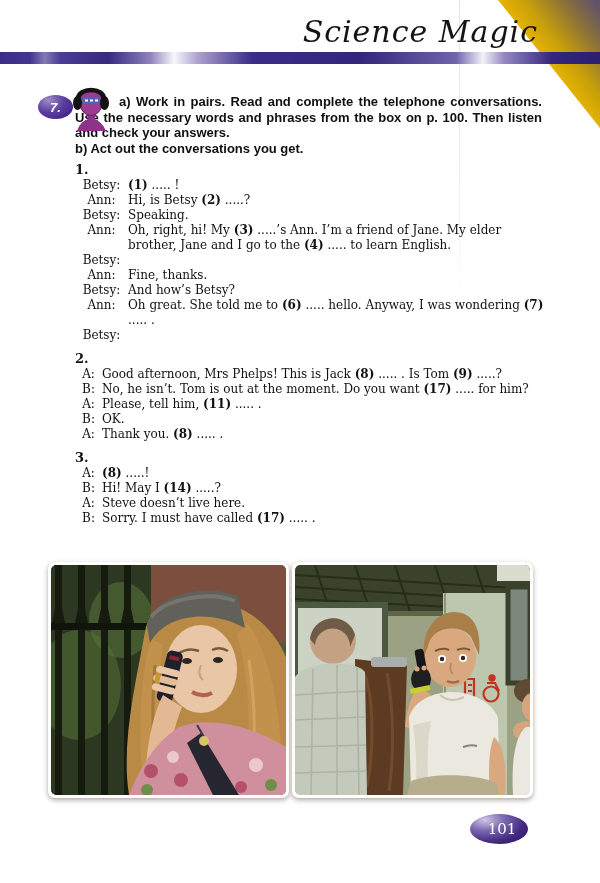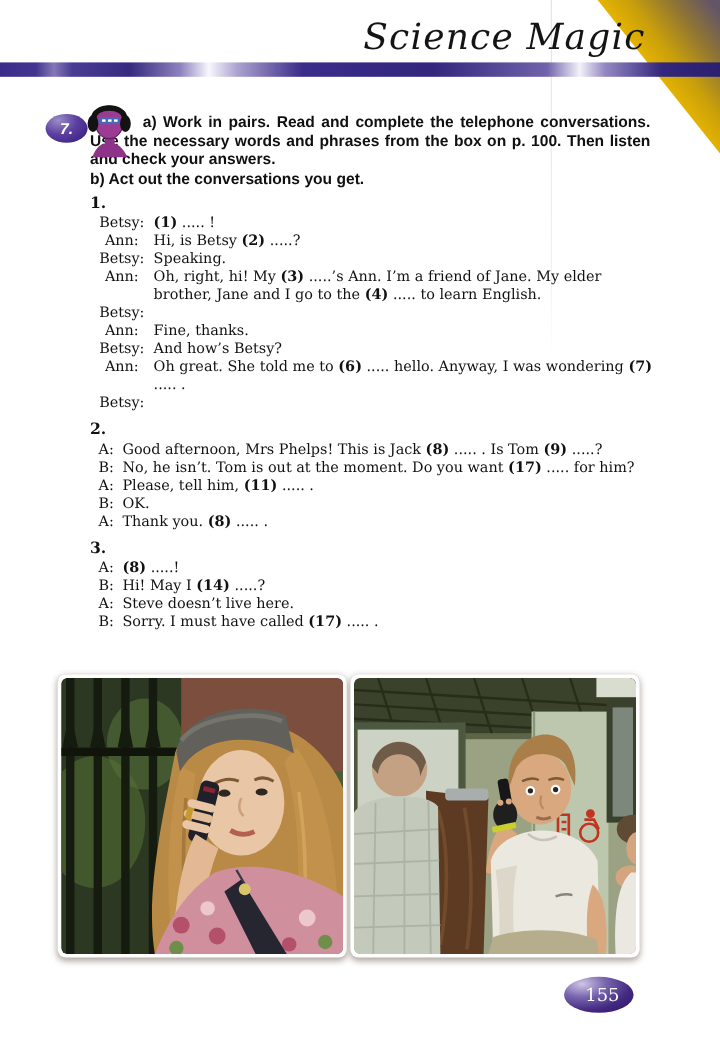--- a/index.html
+++ b/index.html
@@ -323,16 +323,16 @@
 
         <ellipse cx="233" cy="126" rx="14" ry="12" fill="#5f4a33"></ellipse>
         <ellipse cx="237" cy="142" rx="10" ry="14" fill="#d4a57f"></ellipse>
         <ellipse cx="231" cy="166" rx="13" ry="10" fill="#d4a57f"></ellipse>
         <path d="M218,230 C216,192 221,170 231,162 L235,162 L235,230 Z" fill="#eae8e1"></path>
       </g>
     </svg>
   </figure>
 
   <div class="page-badge">
-    <span>155</span>
+    <span>101</span>
   </div>
 
 </div>
 
 </body></html>

